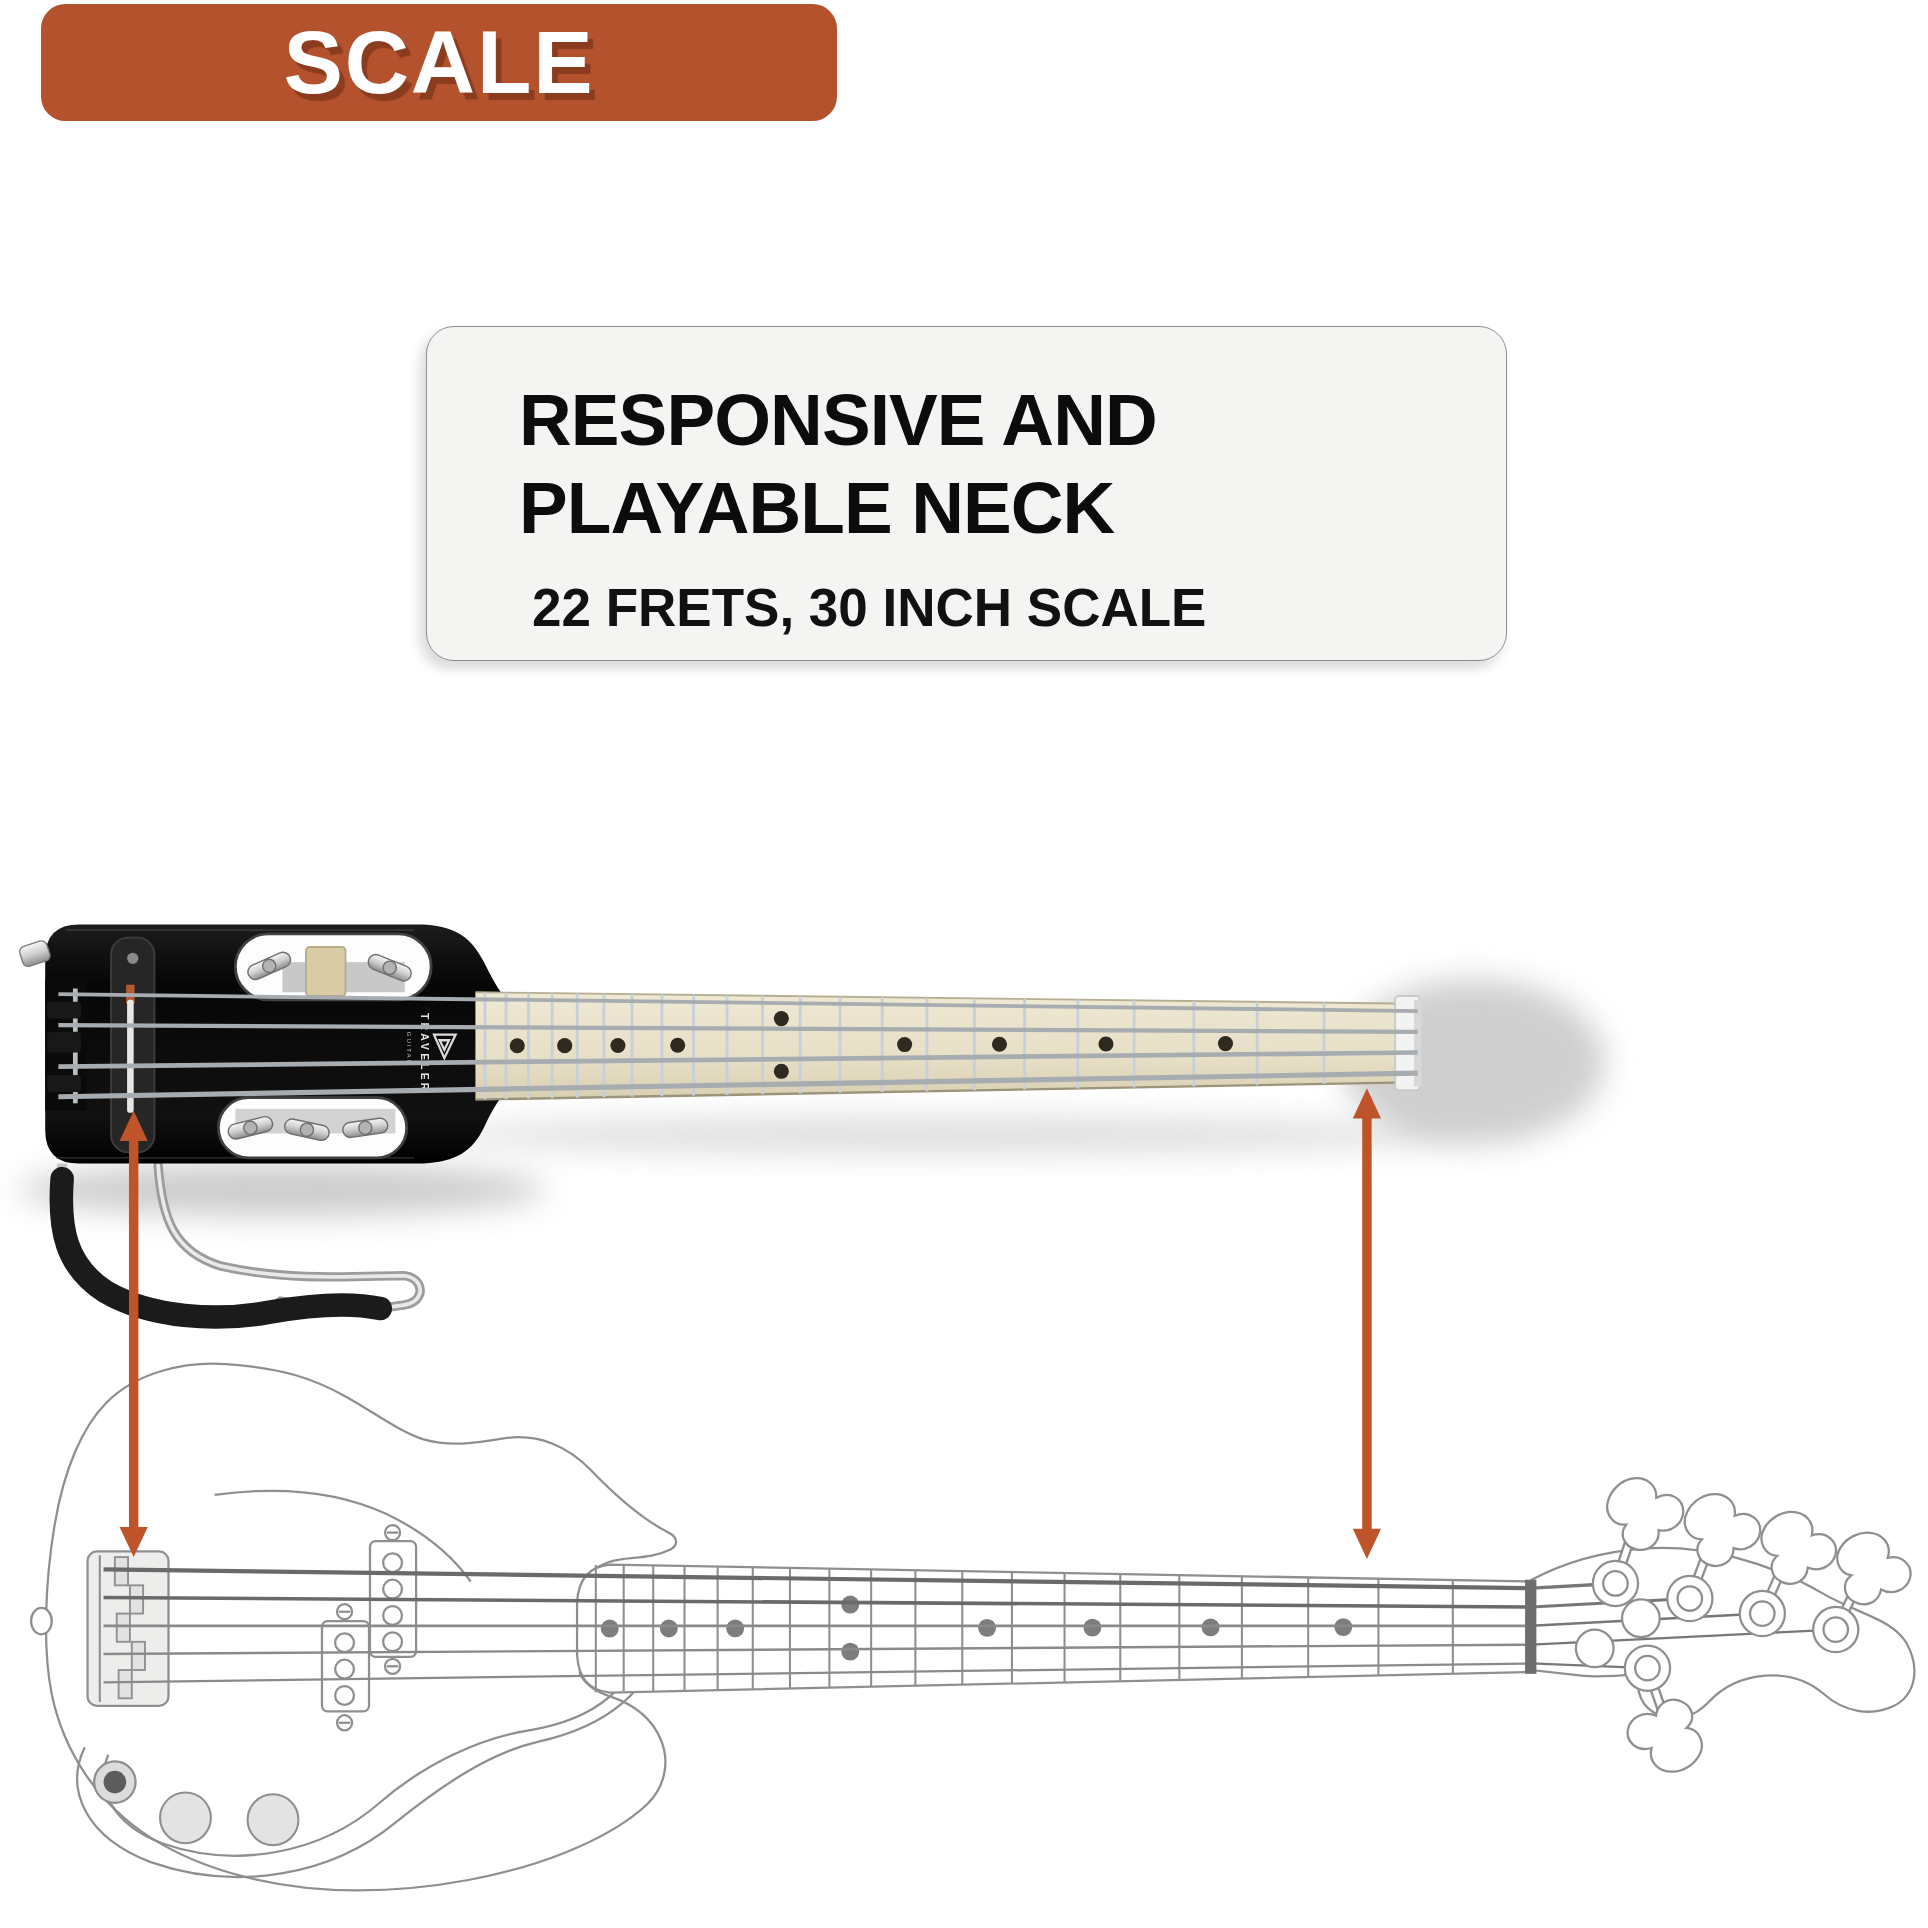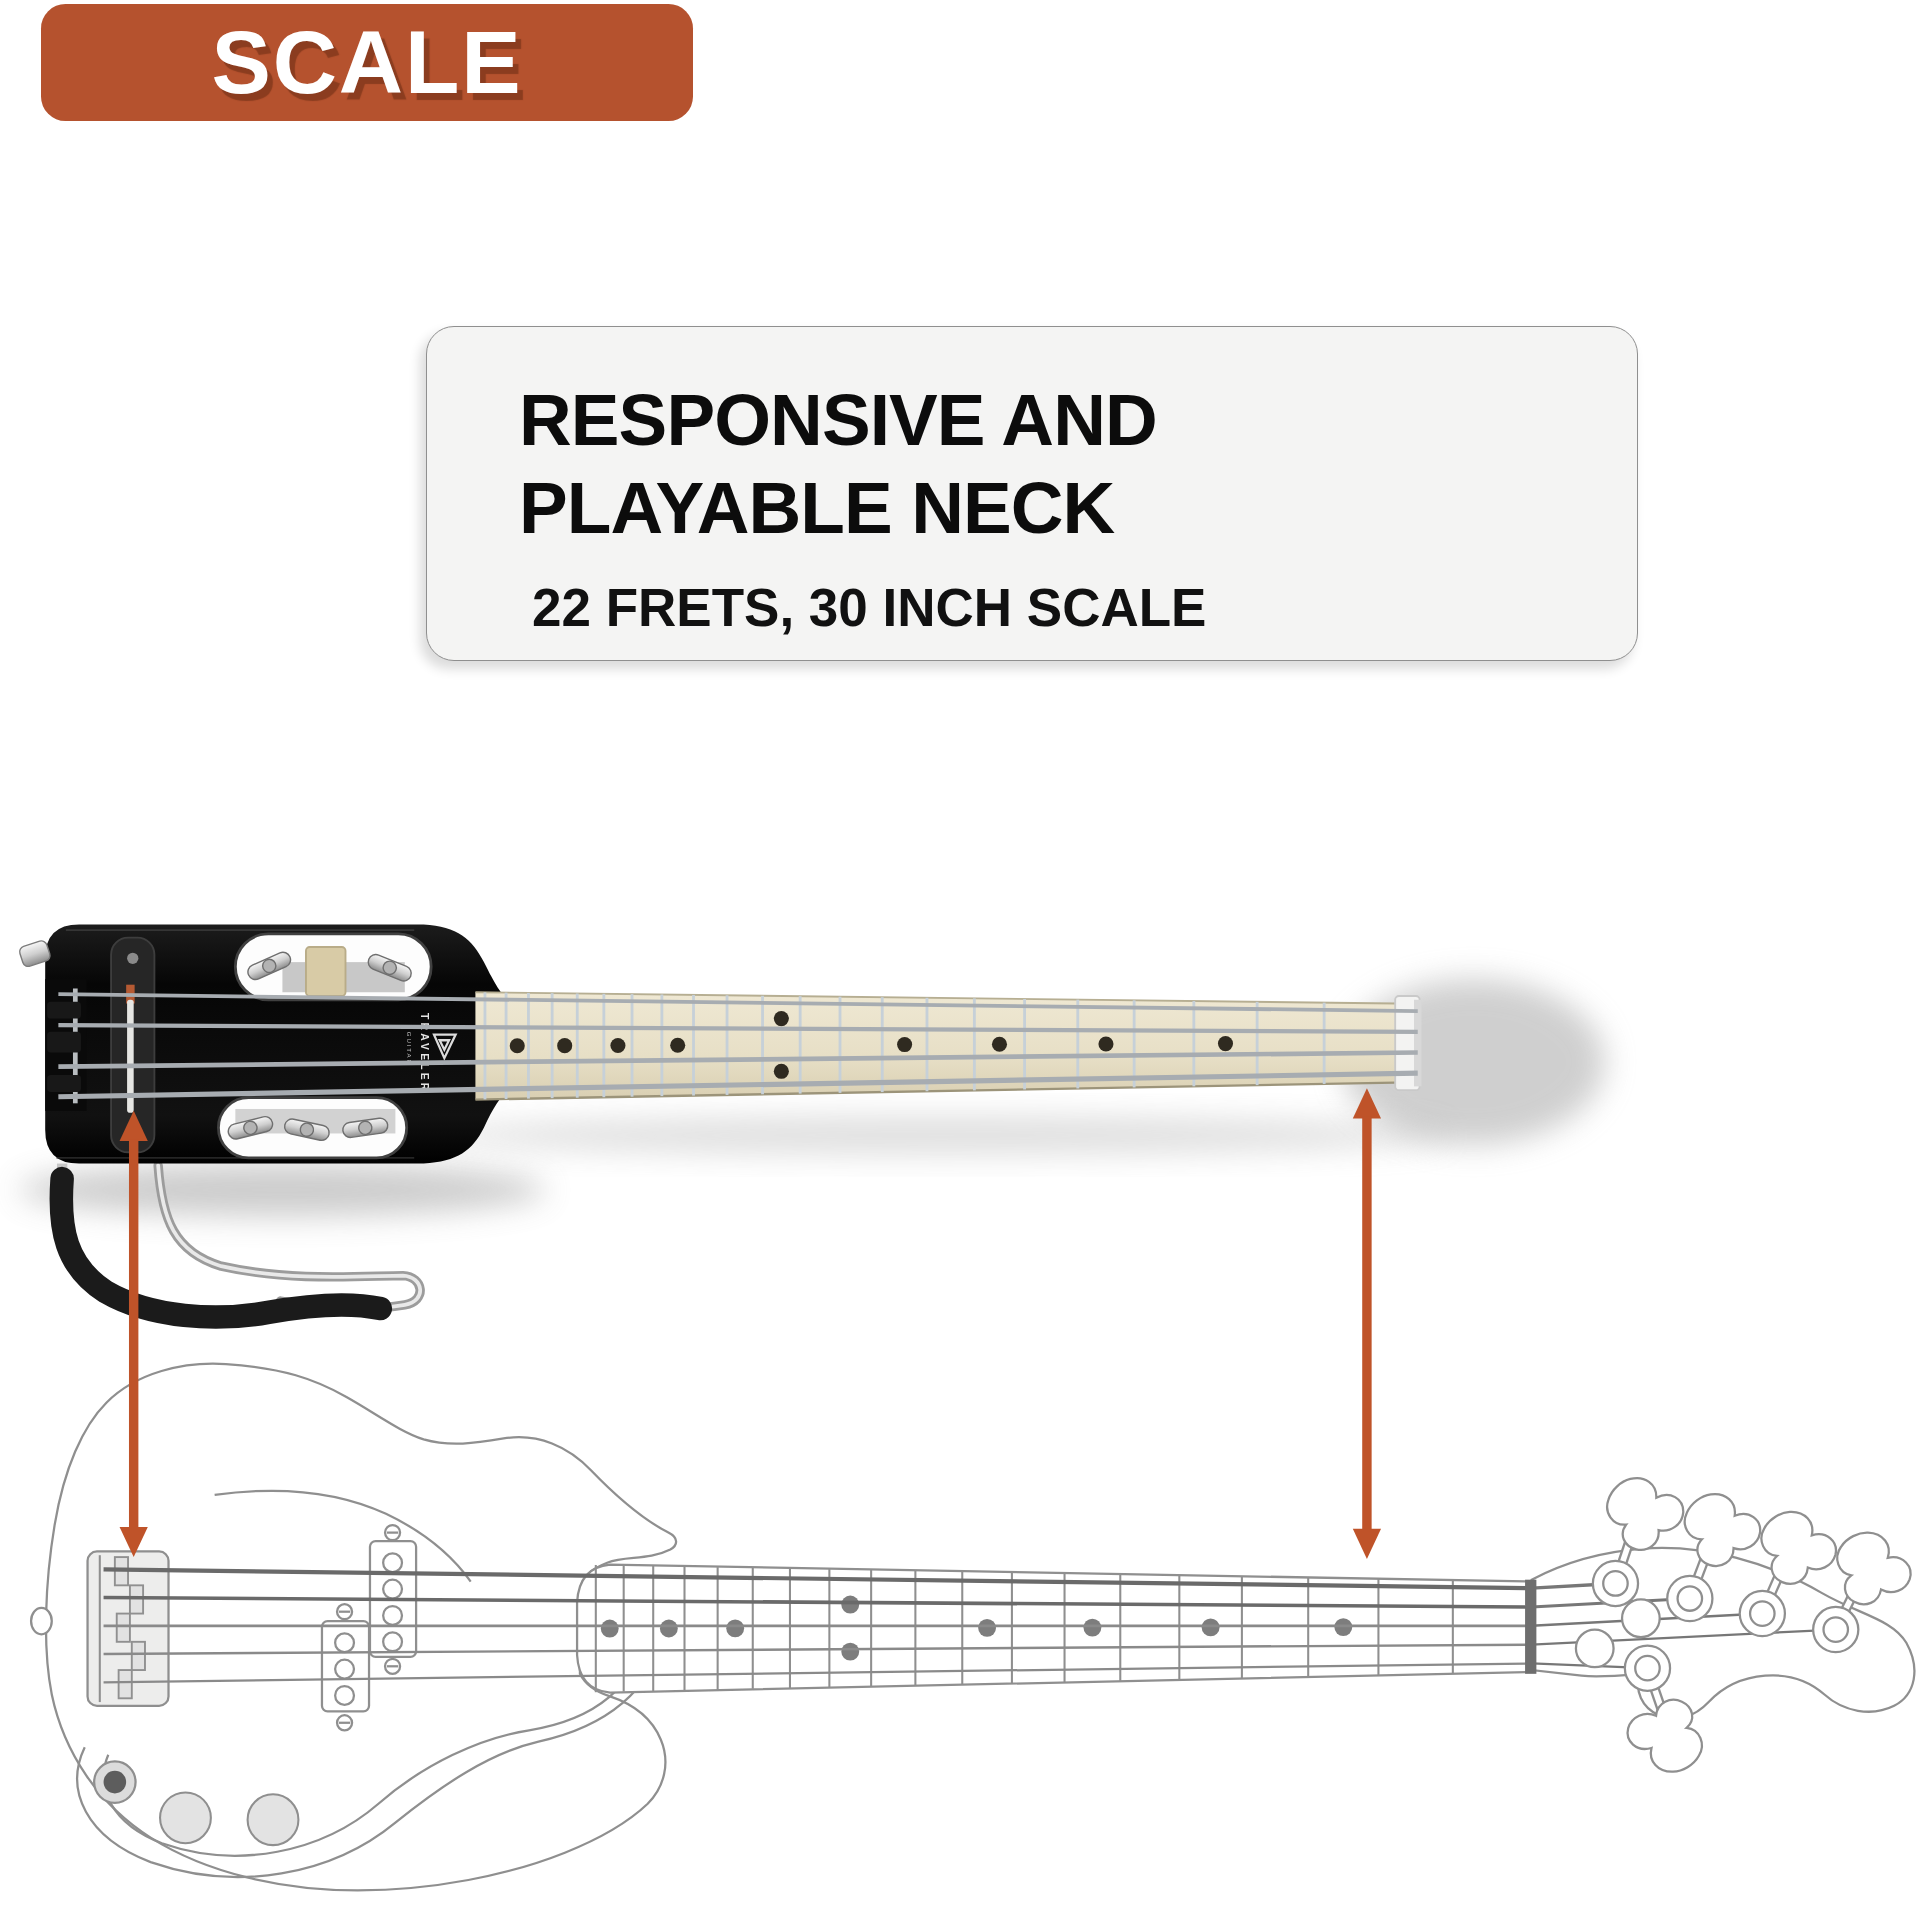--- a/index.html
+++ b/index.html
@@ -1,25 +1,25 @@
 <!DOCTYPE html>
 <html style="--accent-badge: #b5522e; --accent-arrow: #bf5329; --card-bg: #f4f4f3; --card-border: #8f8f8f; --fret: #c6d0d8; --outline-stroke: #8f8f8f;font-size:15px"><head>
 <meta charset="utf-8">
 <style>
   html,body{margin:0;padding:0;background:#fff;}
   #canvas{position:relative;width:1928px;height:1928px;background:#ffffff;overflow:hidden;
           font-family:"Liberation Sans", sans-serif;}
   
-  #badge{position:absolute;left:41px;top:3.8px;width:652px;height:117px;
+  #badge{position:absolute;left:41px;top:3.8px;width:796px;height:117px;
          background:var(--accent-badge);border-radius:24.5px;
          display:flex;align-items:center;justify-content:center;}
   #badge .label{color:#ffffff;font-size:89px;font-weight:bold;letter-spacing:1.9px;
          text-shadow:5.6px 6.6px 0.9px rgba(70,25,8,0.38);}
   
-  #card{position:absolute;left:426px;top:326px;width:1212px;height:335px;box-sizing:border-box;
+  #card{position:absolute;left:426px;top:326px;width:1081px;height:335px;box-sizing:border-box;
         background:var(--card-bg);border:1.9px solid var(--card-border);border-radius:28px;
         box-shadow:-5.6px 7.5px 11.3px rgba(0,0,0,0.14);
         padding:49px 38px 16px 92px;}
   .card-title{font-size:73px;font-weight:bold;color:#0c0c0c;letter-spacing:-0.9px;line-height:88px;}
   .card-sub{font-size:53px;font-weight:bold;color:#111;letter-spacing:0px;margin-top:24.5px;margin-left:13px;}
   #figure{position:absolute;left:0;top:0;width:1928px;height:1928px;}
   .fret{stroke:var(--fret);stroke-width:3;}
   .ofret{stroke:var(--outline-stroke);stroke-width:2.2;}
   .oline{stroke:var(--outline-stroke);stroke-width:2.4;fill:none;}
   .ofill{stroke:var(--outline-stroke);stroke-width:2.4;fill:#ffffff;}

